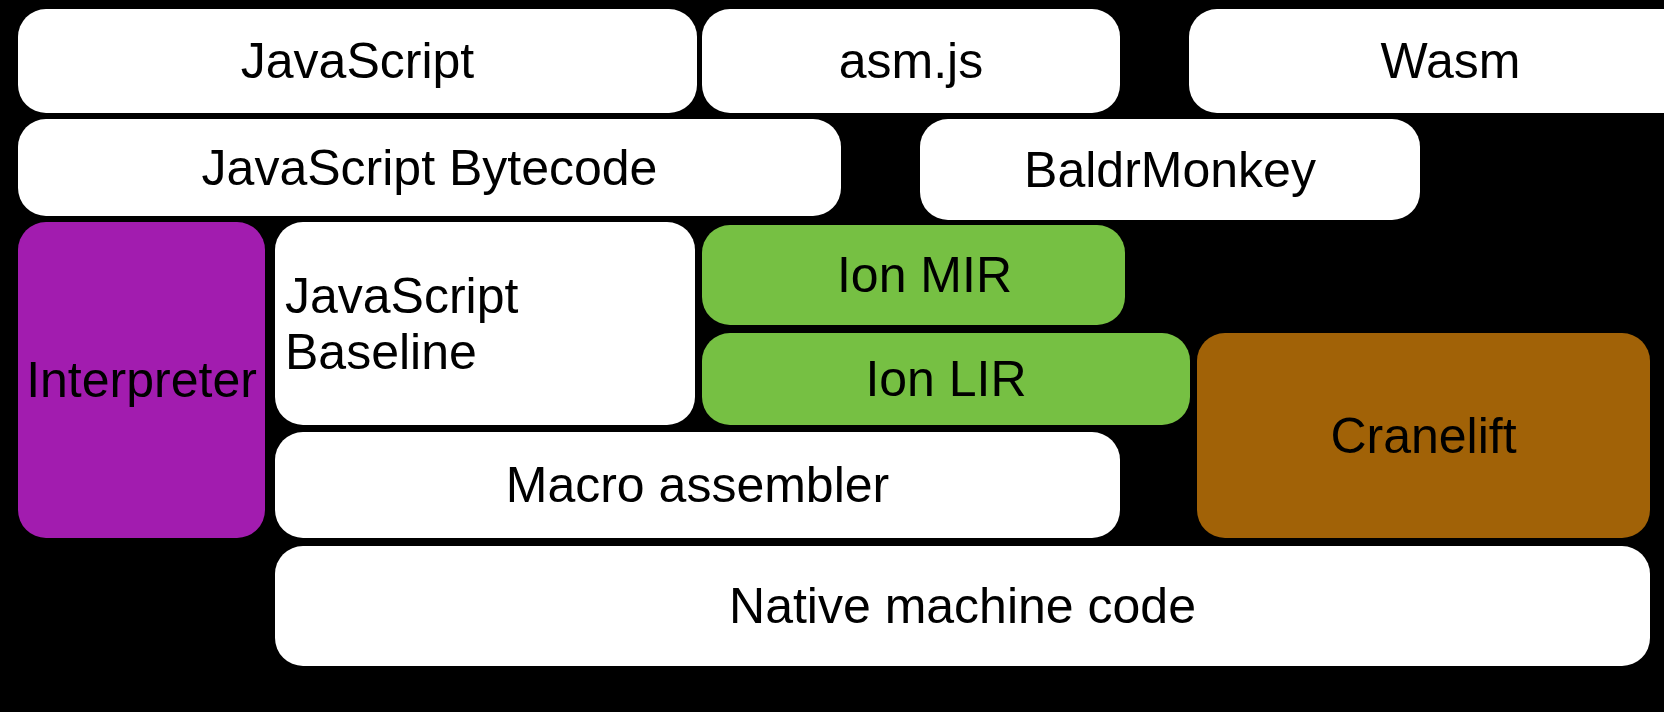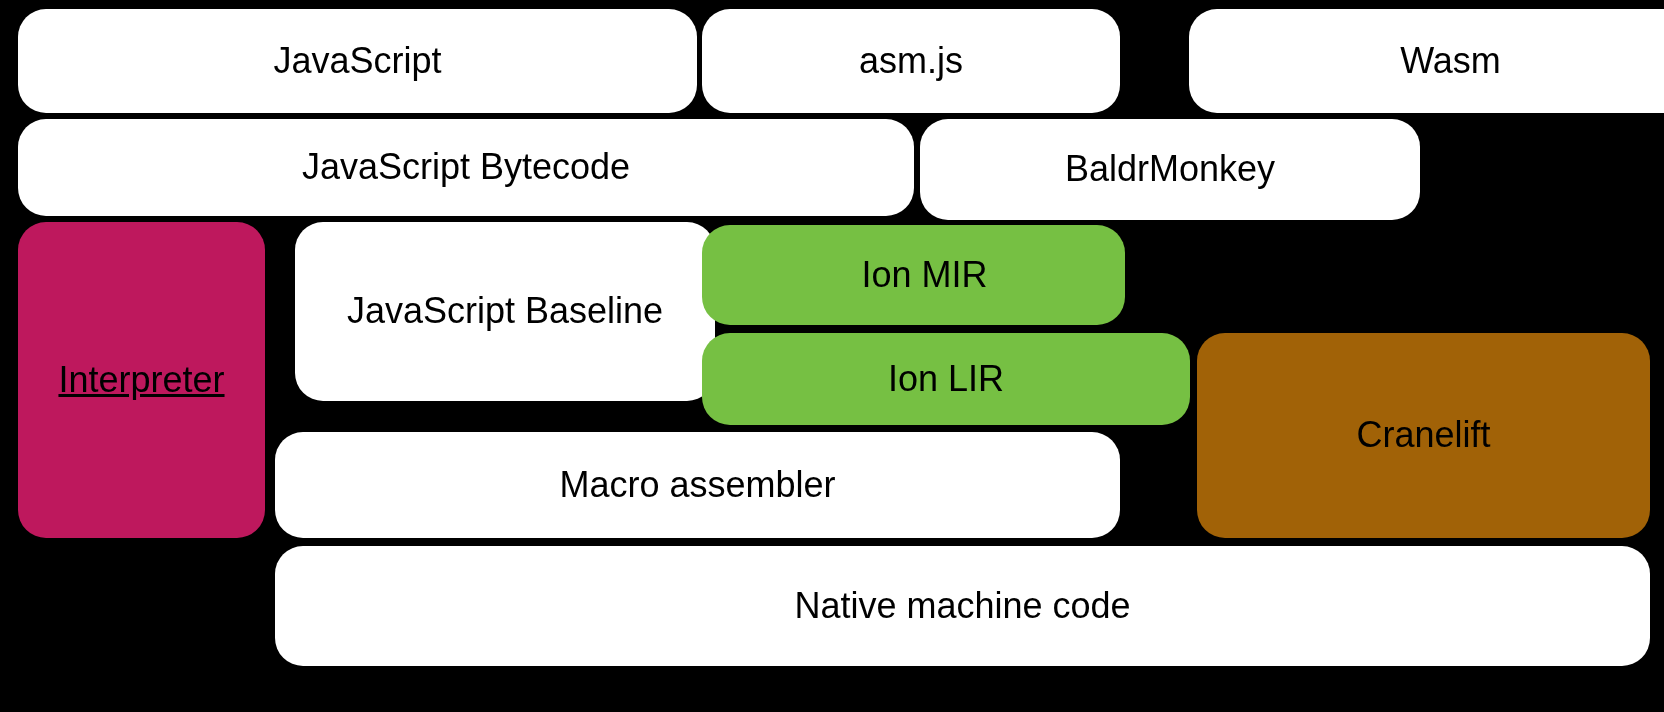--- a/index.html
+++ b/index.html
@@ -21,43 +21,43 @@
   }
   .box {
     position: absolute;
     box-sizing: border-box;
     display: flex;
     align-items: center;
     justify-content: center;
     border-radius: 28px;
     background: #ffffff;
     color: #000000;
-    font-size: 36px;
+    font-size: 50px;
     line-height: 1.12;
     font-weight: 400;
     letter-spacing: 0px;
     padding: 0 10px;
     -webkit-font-smoothing: antialiased;
   }
-  .box.gray   { background: #be185d; text-decoration: underline; }
+  .box.gray   { background: #a21caf; }
   .box.green  { background: #76c043; }
   .box.pink   { background: #a16207; }
 
   
   #b-javascript      { left: 18px;   top: 9px;   width: 679px; height: 104px; }
   #b-asmjs           { left: 702px;  top: 9px;   width: 418px; height: 104px; }
   #b-wasm            { left: 1189px; top: 9px;   width: 523px; height: 104px; }
 
   
-  #b-js-bytecode     { left: 18px;   top: 119px; width: 896px; height: 97px;  }
+  #b-js-bytecode     { left: 18px;   top: 119px; width: 823px; height: 97px;  }
   #b-baldrmonkey     { left: 920px;  top: 119px; width: 500px; height: 101px;  }
 
   
   #b-interpreter     { left: 18px;   top: 222px; width: 247px; height: 316px; }
-  #b-js-baseline     { left: 275px;  top: 222px; width: 420px; height: 179px; margin-left: 20px; }
+  #b-js-baseline     { left: 275px;  top: 222px; width: 420px; height: 203px; }
   #b-ion-mir         { left: 702px;  top: 225px; width: 423px; height: 100px; padding-left: 32px; }
   #b-ion-lir         { left: 702px;  top: 333px; width: 488px; height: 92px;  }
   #b-macro-assembler { left: 275px;  top: 432px; width: 845px; height: 106px; }
   #b-cranelift       { left: 1197px; top: 333px; width: 453px; height: 205px; }
 
   
   #b-native-code     { left: 275px;  top: 546px; width: 1375px; height: 120px; }
 </style>
 </head>
 <body>

